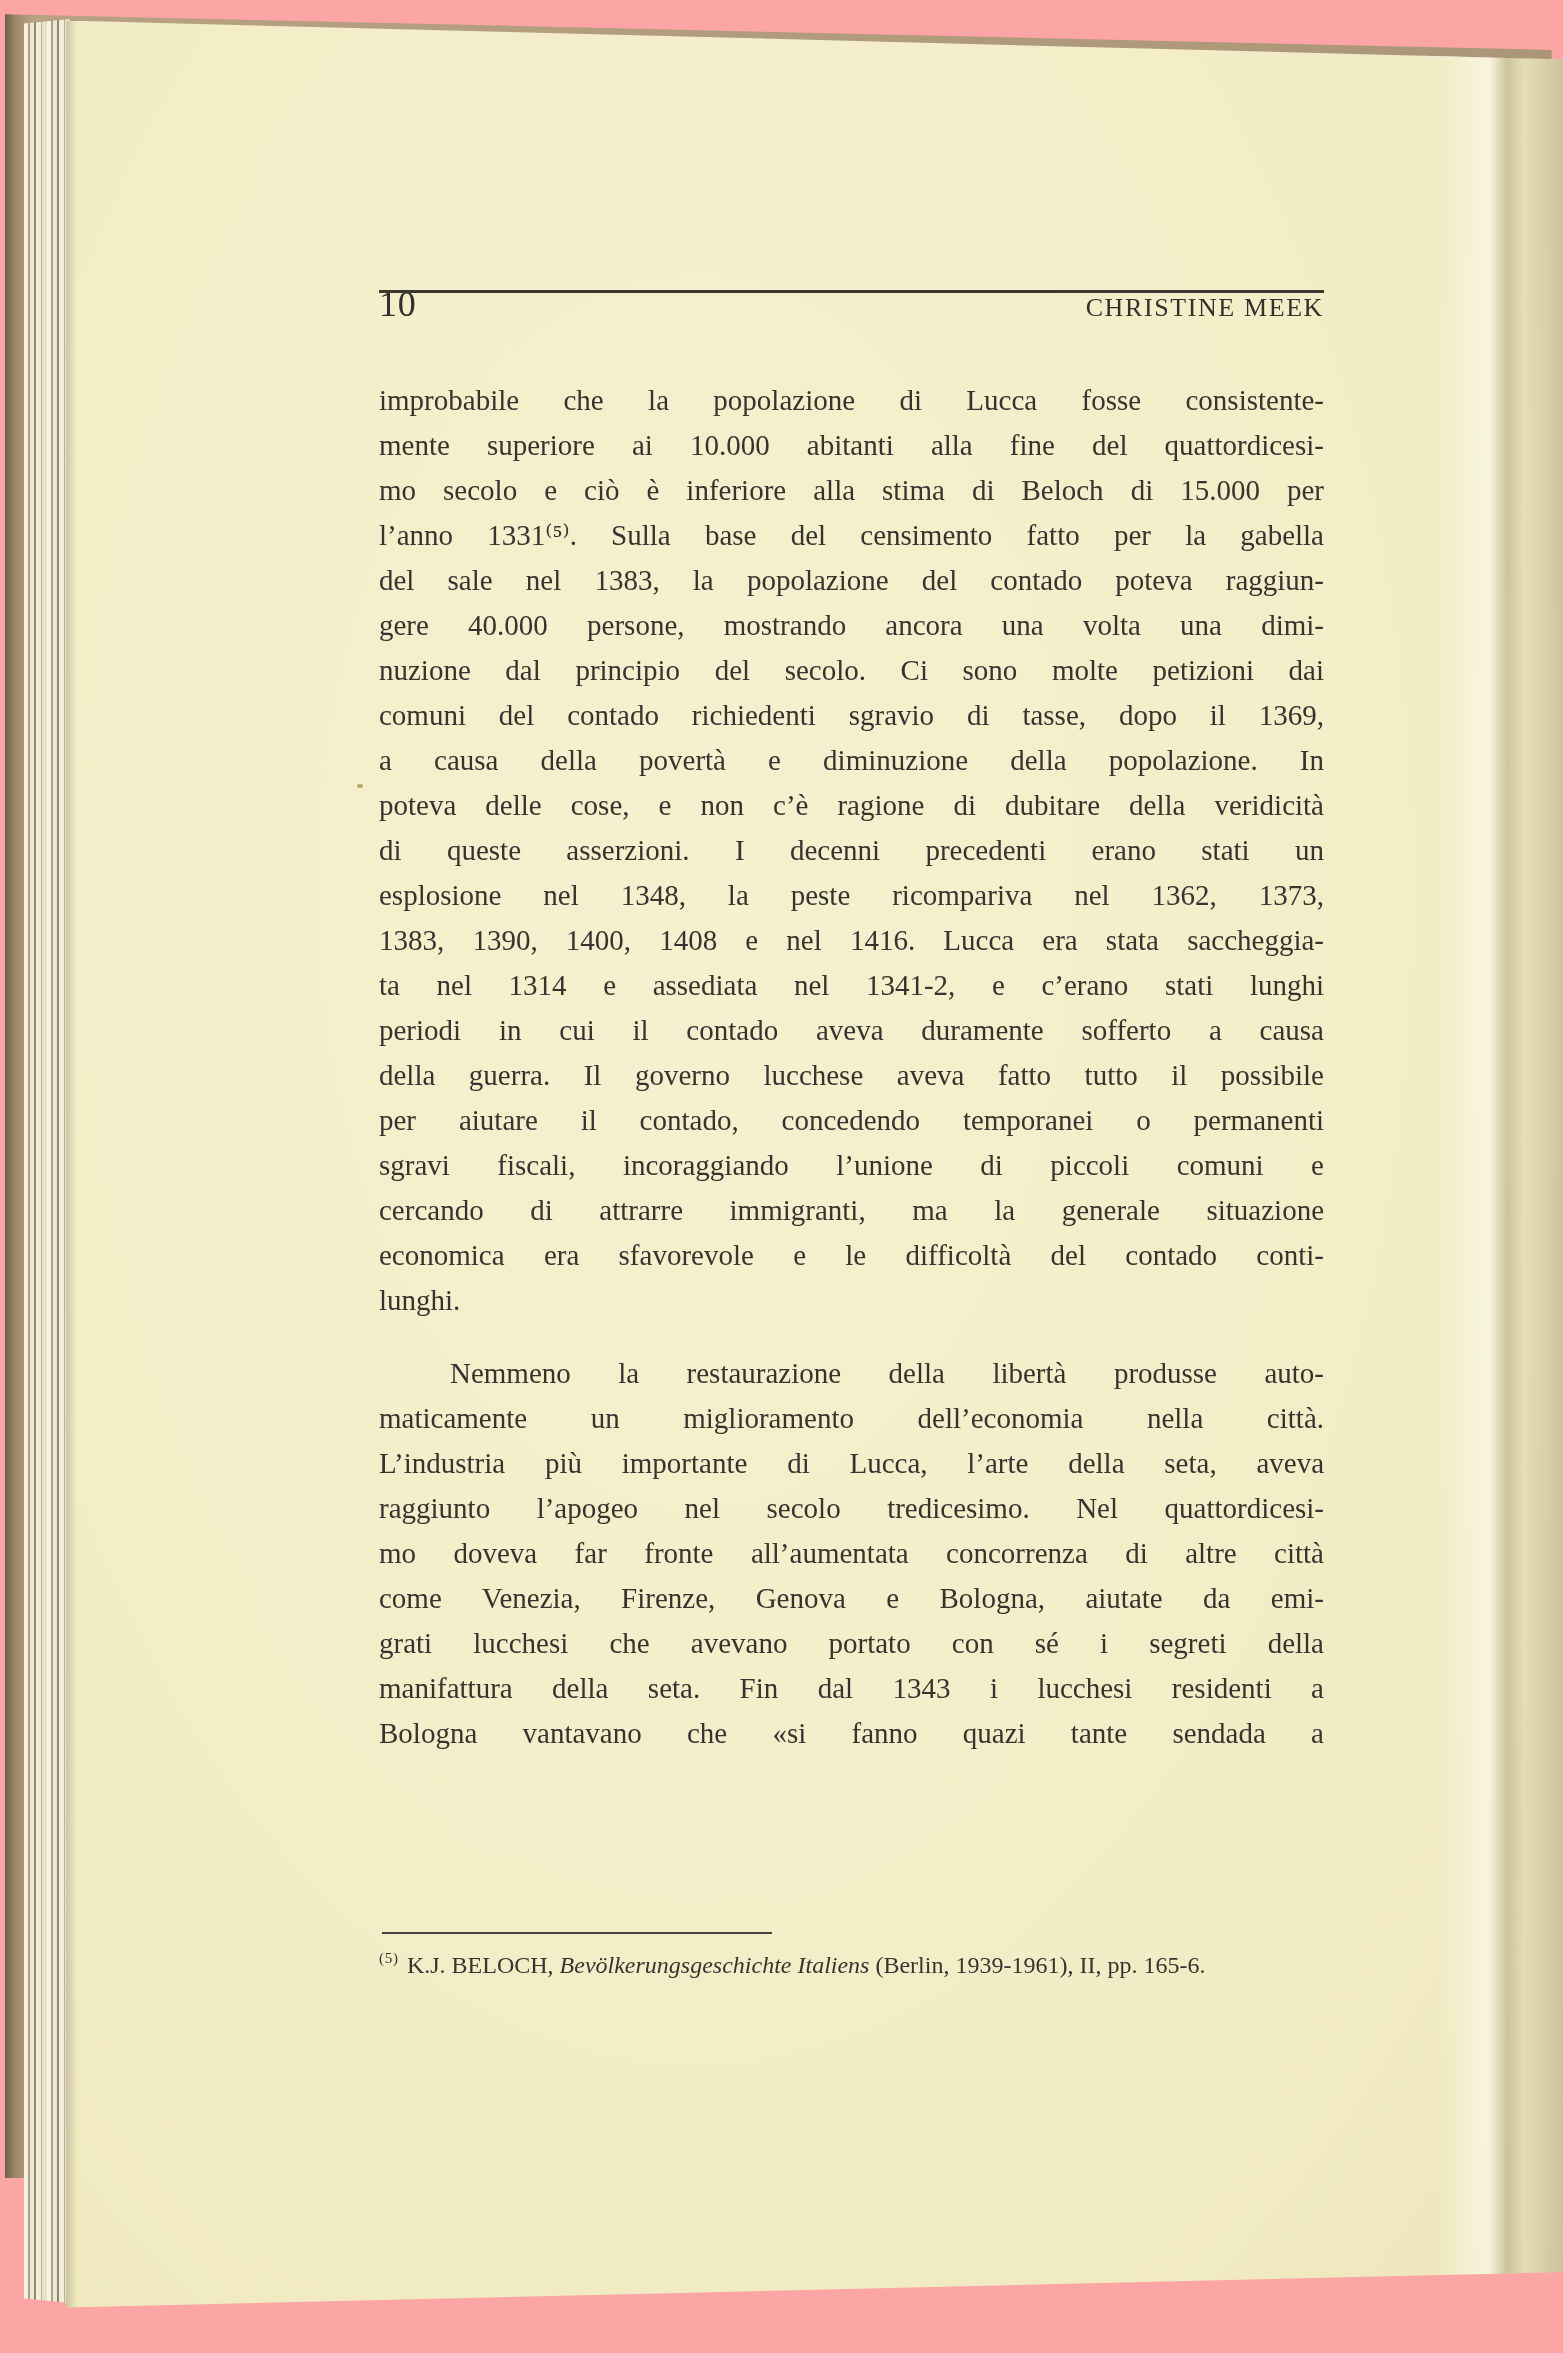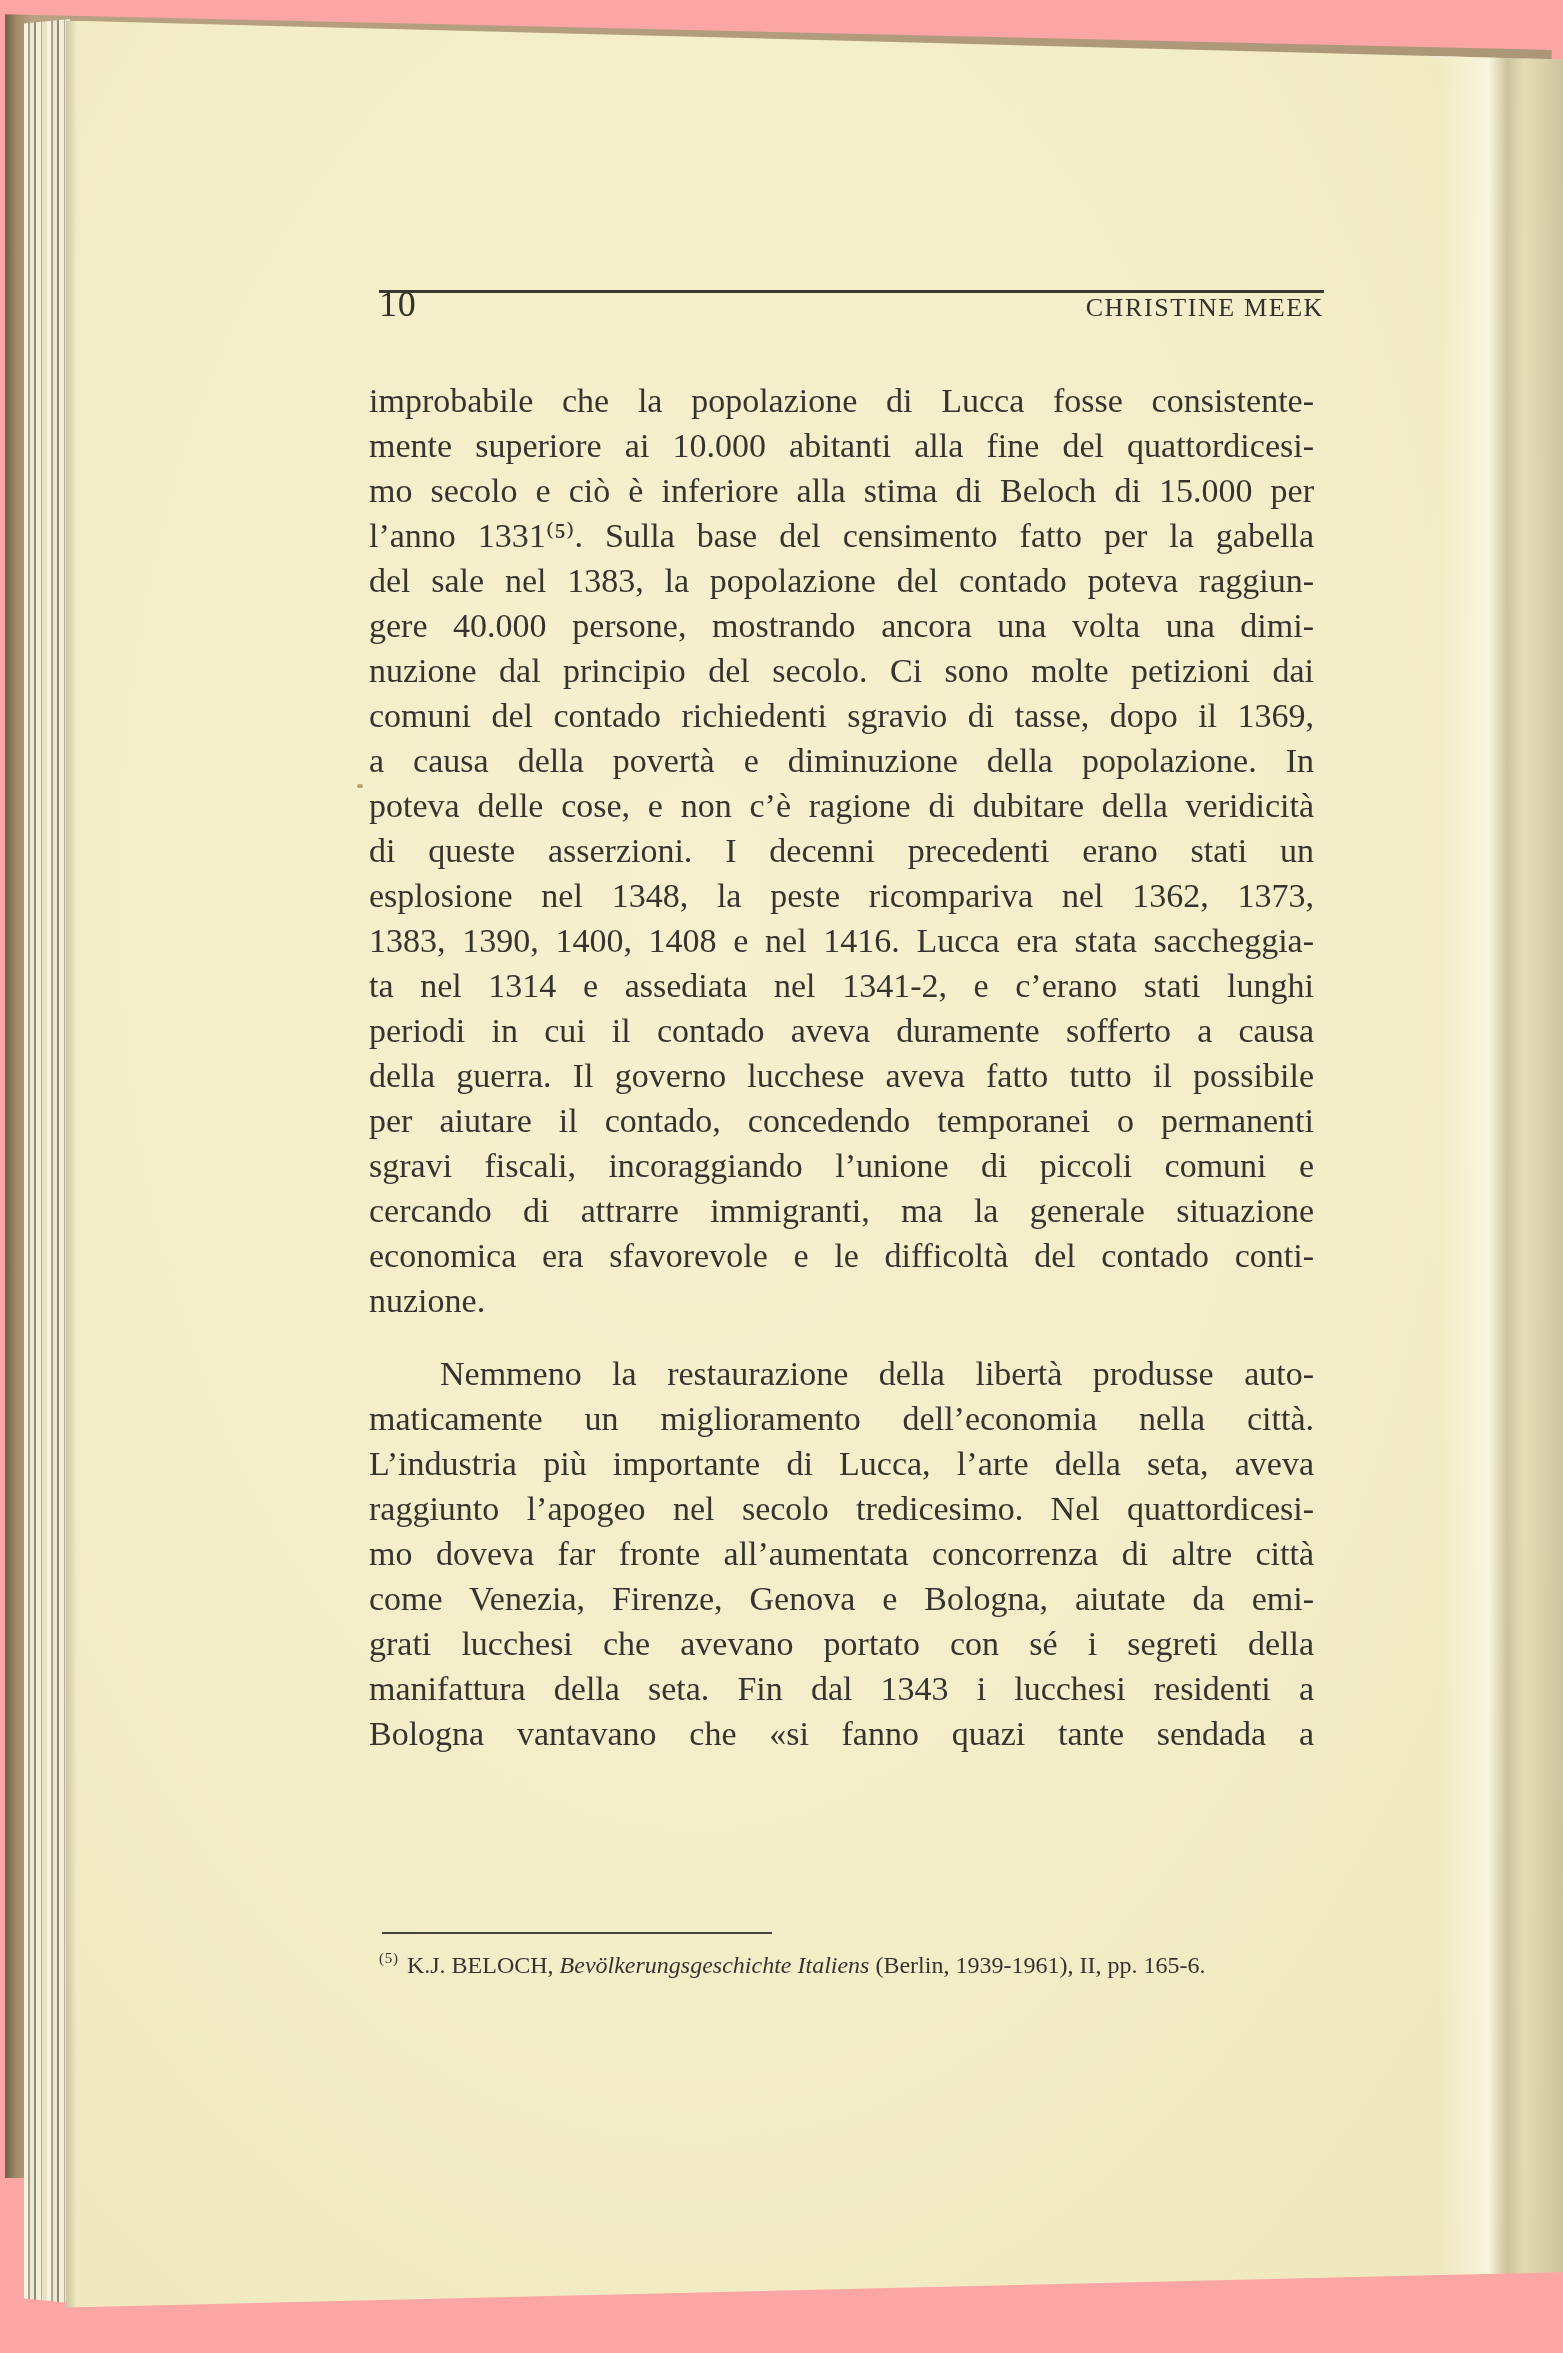--- a/index.html
+++ b/index.html
@@ -68,22 +68,22 @@
     color: #33312b;
   }
   .page-number { font-size: 36px; line-height: 36px; letter-spacing: 0.8px; }
   .head-title  { font-size: 26px; line-height: 36px; letter-spacing: 1.6px; margin-top: 48px; }
   .head-rule {
     position: absolute; left: 313px; top: 269px; width: 945px; height: 3.2px;
     background: #3b382f;
   }
 
   .body-text {
-    position: absolute; left: 303px; top: 357px; width: 945px;
-    font-size: 34px; line-height: 45px; color: #373430;
+    position: absolute; left: 313px; top: 357px; width: 945px;
+    font-size: 29px; line-height: 45px; color: #373430;
   }
   .line { text-align: justify; text-align-last: justify; white-space: normal; }
   .para-1 .line:last-child { text-align-last: left; }
   .para-2 { margin-top: 28.4px; }
   .para-2 .line:first-child { padding-left: 71px; }
 
   .footnote-rule {
     position: absolute; left: 316px; top: 1911px; width: 390px; height: 2.4px;
     background: #46433a;
   }
@@ -132,21 +132,21 @@
           <div class="line">di queste asserzioni. I decenni precedenti erano stati un</div>
           <div class="line">esplosione nel 1348, la peste ricompariva nel 1362, 1373,</div>
           <div class="line">1383, 1390, 1400, 1408 e nel 1416. Lucca era stata saccheggia-</div>
           <div class="line">ta nel 1314 e assediata nel 1341-2, e c’erano stati lunghi</div>
           <div class="line">periodi in cui il contado aveva duramente sofferto a causa</div>
           <div class="line">della guerra. Il governo lucchese aveva fatto tutto il possibile</div>
           <div class="line">per aiutare il contado, concedendo temporanei o permanenti</div>
           <div class="line">sgravi fiscali, incoraggiando l’unione di piccoli comuni e</div>
           <div class="line">cercando di attrarre immigranti, ma la generale situazione</div>
           <div class="line">economica era sfavorevole e le difficoltà del contado conti-</div>
-          <div class="line">nuzione.</div>
+          <div class="line">lunghi.</div>
         </div>
       <div class="para para-2">
           <div class="line">Nemmeno la restaurazione della libertà produsse auto-</div>
           <div class="line">maticamente un miglioramento dell’economia nella città.</div>
           <div class="line">L’industria più importante di Lucca, l’arte della seta, aveva</div>
           <div class="line">raggiunto l’apogeo nel secolo tredicesimo. Nel quattordicesi-</div>
           <div class="line">mo doveva far fronte all’aumentata concorrenza di altre città</div>
           <div class="line">come Venezia, Firenze, Genova e Bologna, aiutate da emi-</div>
           <div class="line">grati lucchesi che avevano portato con sé i segreti della</div>
           <div class="line">manifattura della seta. Fin dal 1343 i lucchesi residenti a</div>

